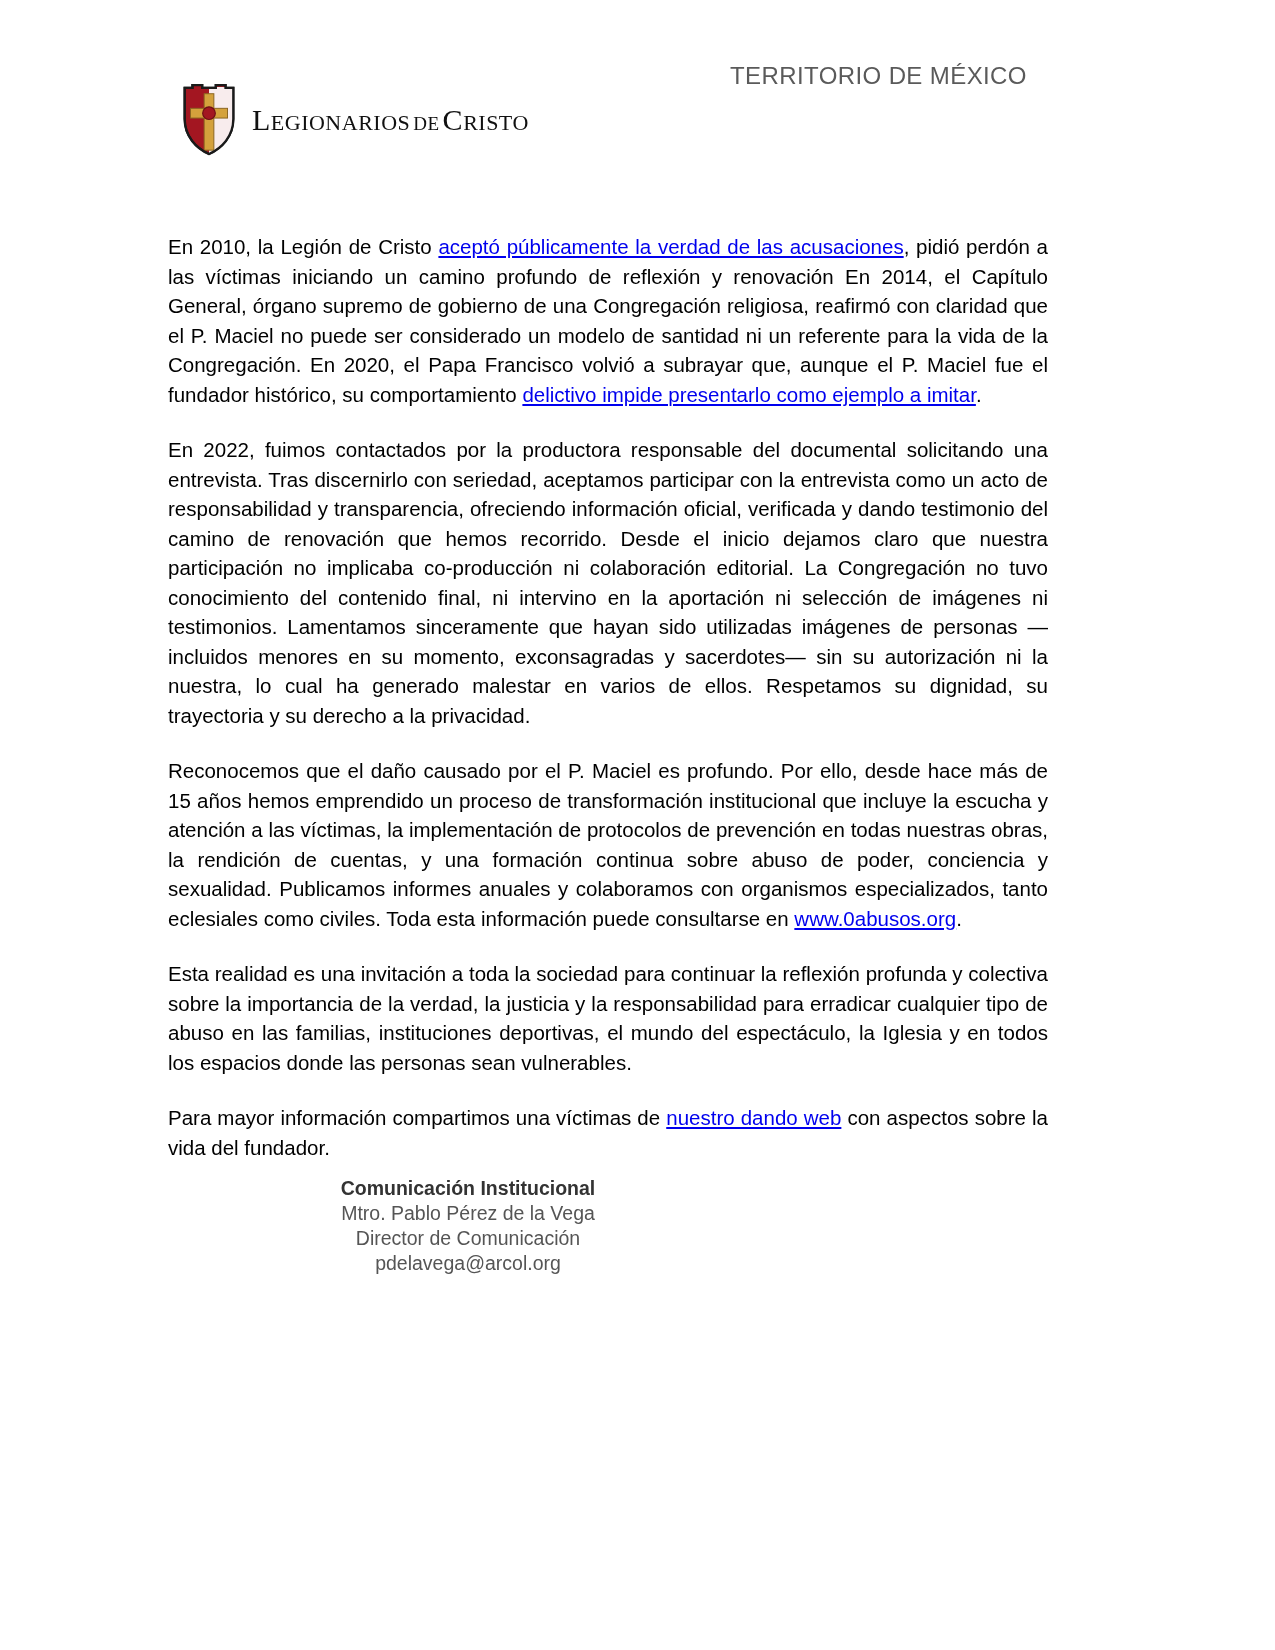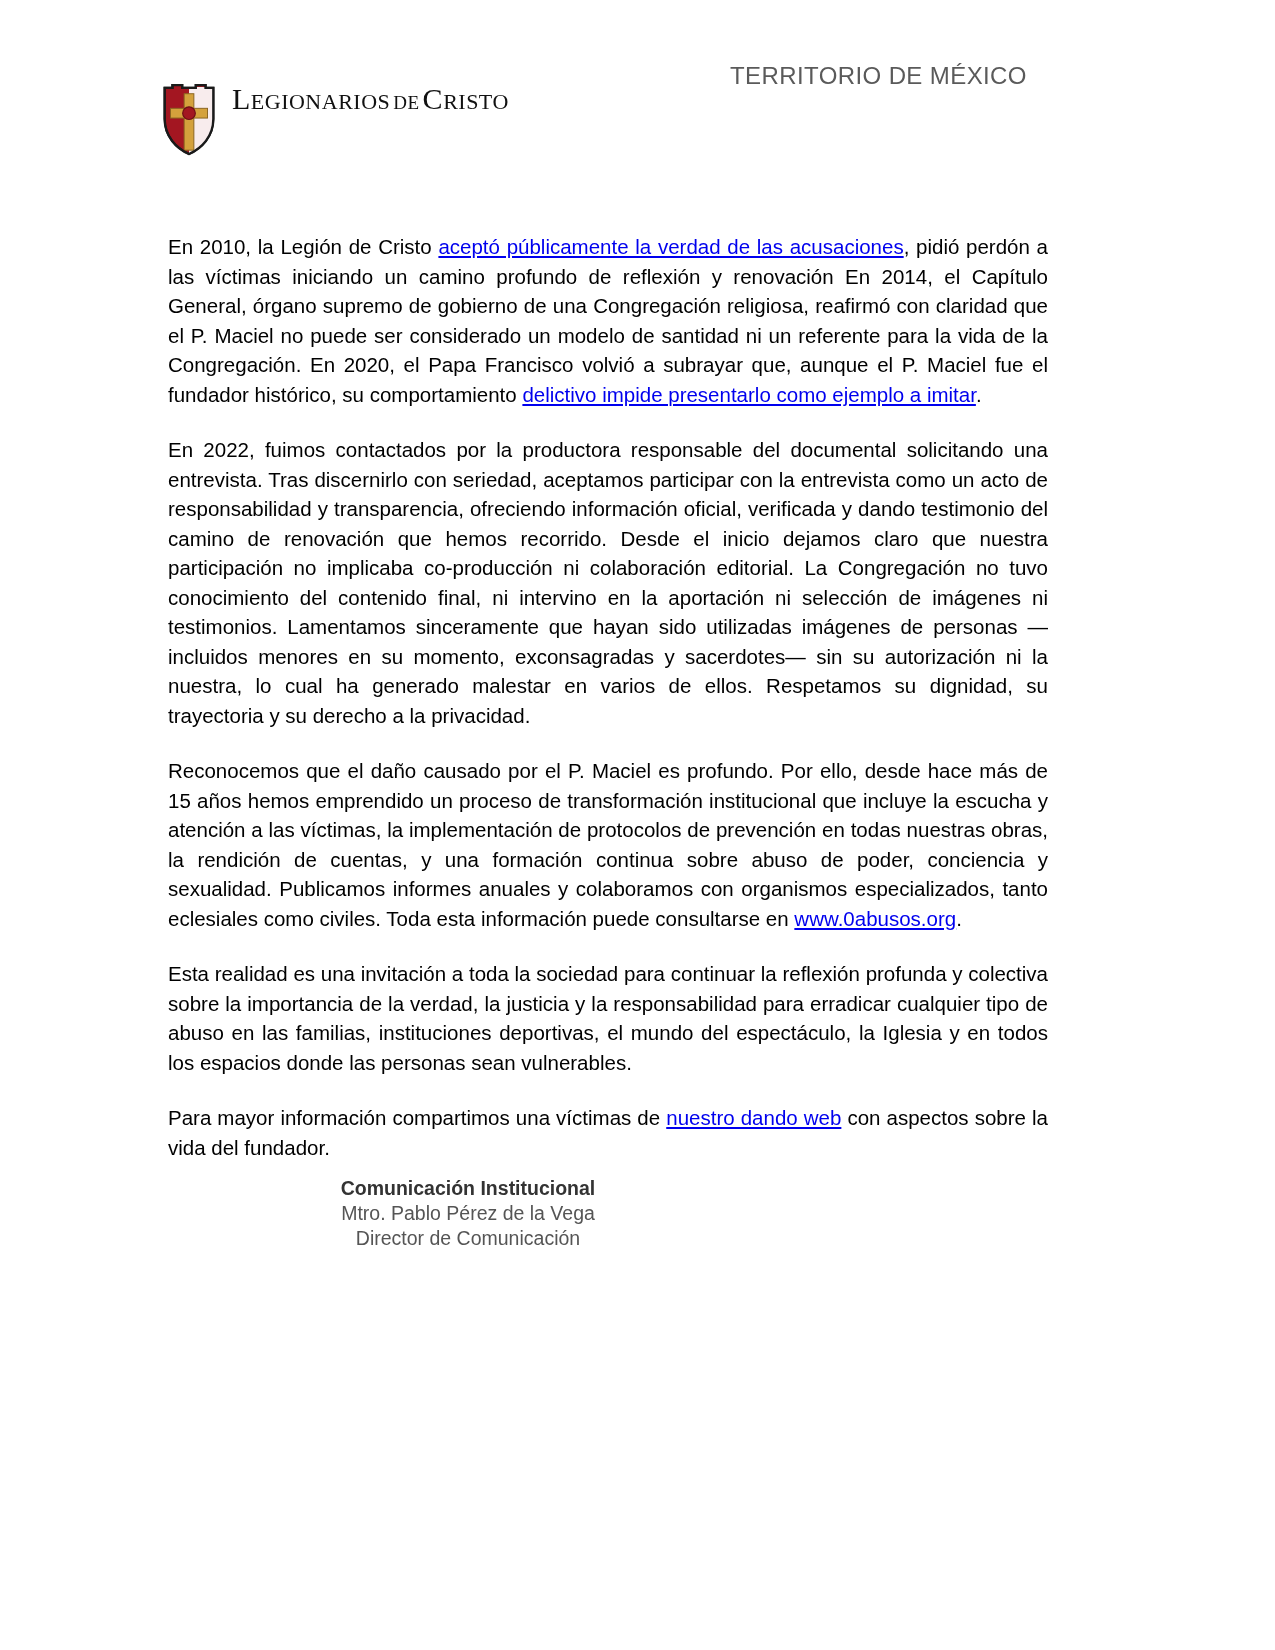--- a/index.html
+++ b/index.html
@@ -27,24 +27,24 @@
   .header {
     position: absolute;
     top: 62px;
     left: 0;
     width: 1275px;
     height: 130px;
   }
 
   .logo-block {
     position: absolute;
-    left: 160px;
+    left: 180px;
     top: 22px;
     display: flex;
-    align-items: flex-start;
+    align-items: center;
   }
 
   .shield {
     width: 58px;
     height: 72px;
     flex: 0 0 58px;
   }
 
   .logo-wordmark {
     margin-left: 14px;
@@ -183,15 +183,16 @@
 
     <p class="para">Esta realidad  es una invitación a toda la sociedad para continuar la reflexión profunda y colectiva sobre la importancia de la verdad, la justicia y la responsabilidad para erradicar cualquier tipo de abuso en las familias, instituciones deportivas, el mundo del espectáculo, la Iglesia y en todos los espacios donde las personas sean vulnerables.</p>
 
     <p class="para"><span>Para mayor información compartimos una víctimas de </span><a class="doc-link">nuestro dando web</a><span> con aspectos sobre la vida del fundador.</span></p>
   </div>
 
   <div class="signature">
     <div class="sig-name">Comunicación Institucional</div>
     <div class="sig-line">Mtro. Pablo Pérez de la Vega</div>
     <div class="sig-line">Director de Comunicación</div>
+    <div class="sig-line">pdelavega@arcol.org</div>
   </div>
 
 </div>
 
 </body></html>

